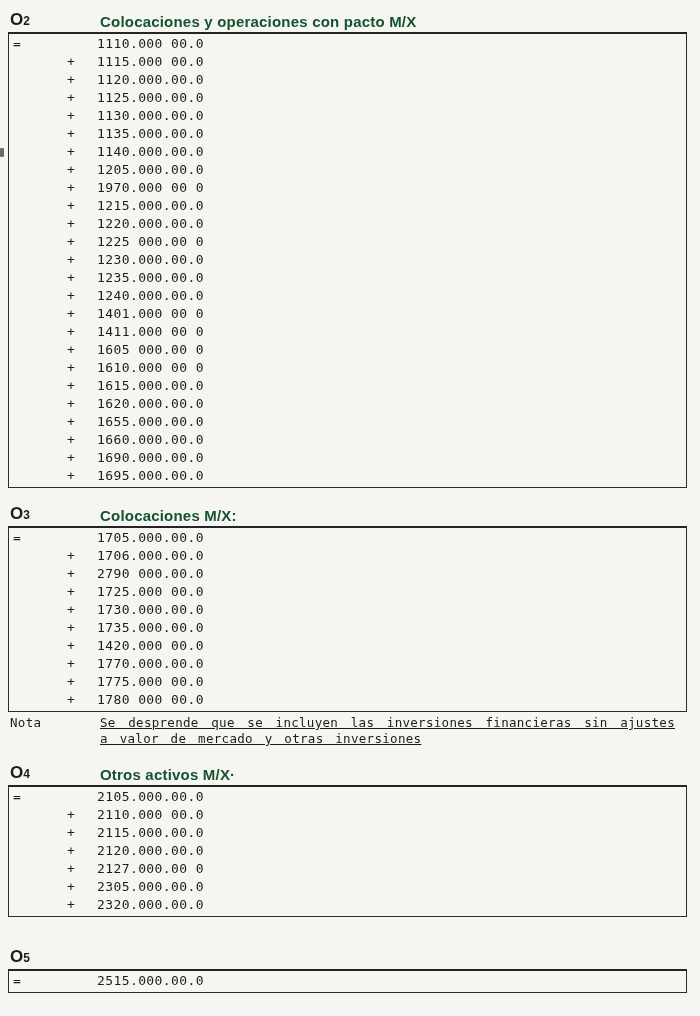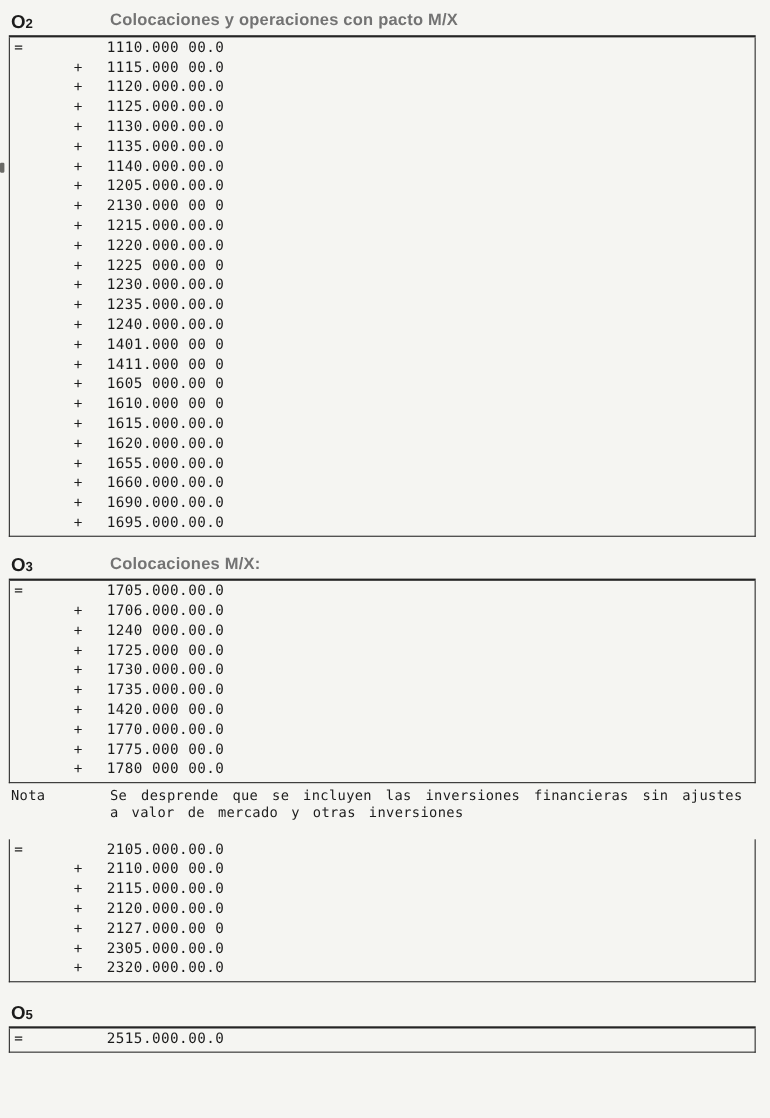--- a/index.html
+++ b/index.html
@@ -22,43 +22,43 @@
   .scan-artifact {
     position: absolute;
     left: 0;
     top: 148px;
     width: 4px;
     height: 9px;
     background: #6a6a66;
     border-radius: 1px;
   }
   .section { margin-bottom: 16px; }
-  .section.gap-lg { margin-top: 18px; }
+  .section.gap-lg { margin-top: 30px; }
   .sec-header {
     display: flex;
-    align-items: flex-start;
+    align-items: flex-end;
     border-bottom: 2px solid #242424;
     padding-bottom: 2px;
   }
   .sec-label {
     display: inline-block;
     width: 92px;
     flex: 0 0 92px;
     font-family: "Liberation Sans", sans-serif;
     font-weight: bold;
     font-size: 12px;
     padding-left: 2px;
   }
   .sec-label::first-letter { font-size: 17px; }
   .sec-title {
     font-family: "Liberation Sans", sans-serif;
     font-weight: bold;
     font-size: 15px;
     letter-spacing: 0.2px;
-    color: #737373;
+    color: #14532d;
   }
   .formula-box {
     border: 1.5px solid #2b2b2b;
     border-top: 0;
     padding: 1px 0 2px 0;
     background: transparent;
   }
   .formula-row {
     display: flex;
     line-height: 18px;
@@ -81,20 +81,21 @@
   }
   .note-label {
     flex: 0 0 92px;
     width: 92px;
     padding-left: 2px;
   }
   .note-text {
     max-width: 575px;
     text-align: justify;
     word-spacing: 4px;
+    text-decoration: underline;
   }
 </style>
 </head>
 <body>
 
 <main class="page">
   <div class="scan-artifact"></div>
   <div id="sections">
       <section class="section">
         <div class="sec-header">
@@ -129,21 +130,21 @@
           <div class="formula-row">
             <span class="op plus">+</span>
             <span class="code">1140.000.00.0</span>
           </div>
           <div class="formula-row">
             <span class="op plus">+</span>
             <span class="code">1205.000.00.0</span>
           </div>
           <div class="formula-row">
             <span class="op plus">+</span>
-            <span class="code">2130.000 00 0</span>
+            <span class="code">1970.000 00 0</span>
           </div>
           <div class="formula-row">
             <span class="op plus">+</span>
             <span class="code">1215.000.00.0</span>
           </div>
           <div class="formula-row">
             <span class="op plus">+</span>
             <span class="code">1220.000.00.0</span>
           </div>
           <div class="formula-row">
@@ -213,21 +214,21 @@
           <div class="formula-row">
             <span class="op eq">=</span>
             <span class="code">1705.000.00.0</span>
           </div>
           <div class="formula-row">
             <span class="op plus">+</span>
             <span class="code">1706.000.00.0</span>
           </div>
           <div class="formula-row">
             <span class="op plus">+</span>
-            <span class="code">1240 000.00.0</span>
+            <span class="code">2790 000.00.0</span>
           </div>
           <div class="formula-row">
             <span class="op plus">+</span>
             <span class="code">1725.000 00.0</span>
           </div>
           <div class="formula-row">
             <span class="op plus">+</span>
             <span class="code">1730.000.00.0</span>
           </div>
           <div class="formula-row">
@@ -250,20 +251,24 @@
             <span class="op plus">+</span>
             <span class="code">1780 000 00.0</span>
           </div>
         </div>
         <div class="note">
           <span class="note-label">Nota</span>
           <span class="note-text">Se desprende que se incluyen las inversiones financieras sin ajustes a valor de mercado y otras inversiones</span>
         </div>
       </section>
       <section class="section">
+        <div class="sec-header">
+          <span class="sec-label">O4</span>
+          <span class="sec-title">Otros activos M/X·</span>
+        </div>
         <div class="formula-box">
           <div class="formula-row">
             <span class="op eq">=</span>
             <span class="code">2105.000.00.0</span>
           </div>
           <div class="formula-row">
             <span class="op plus">+</span>
             <span class="code">2110.000 00.0</span>
           </div>
           <div class="formula-row">

